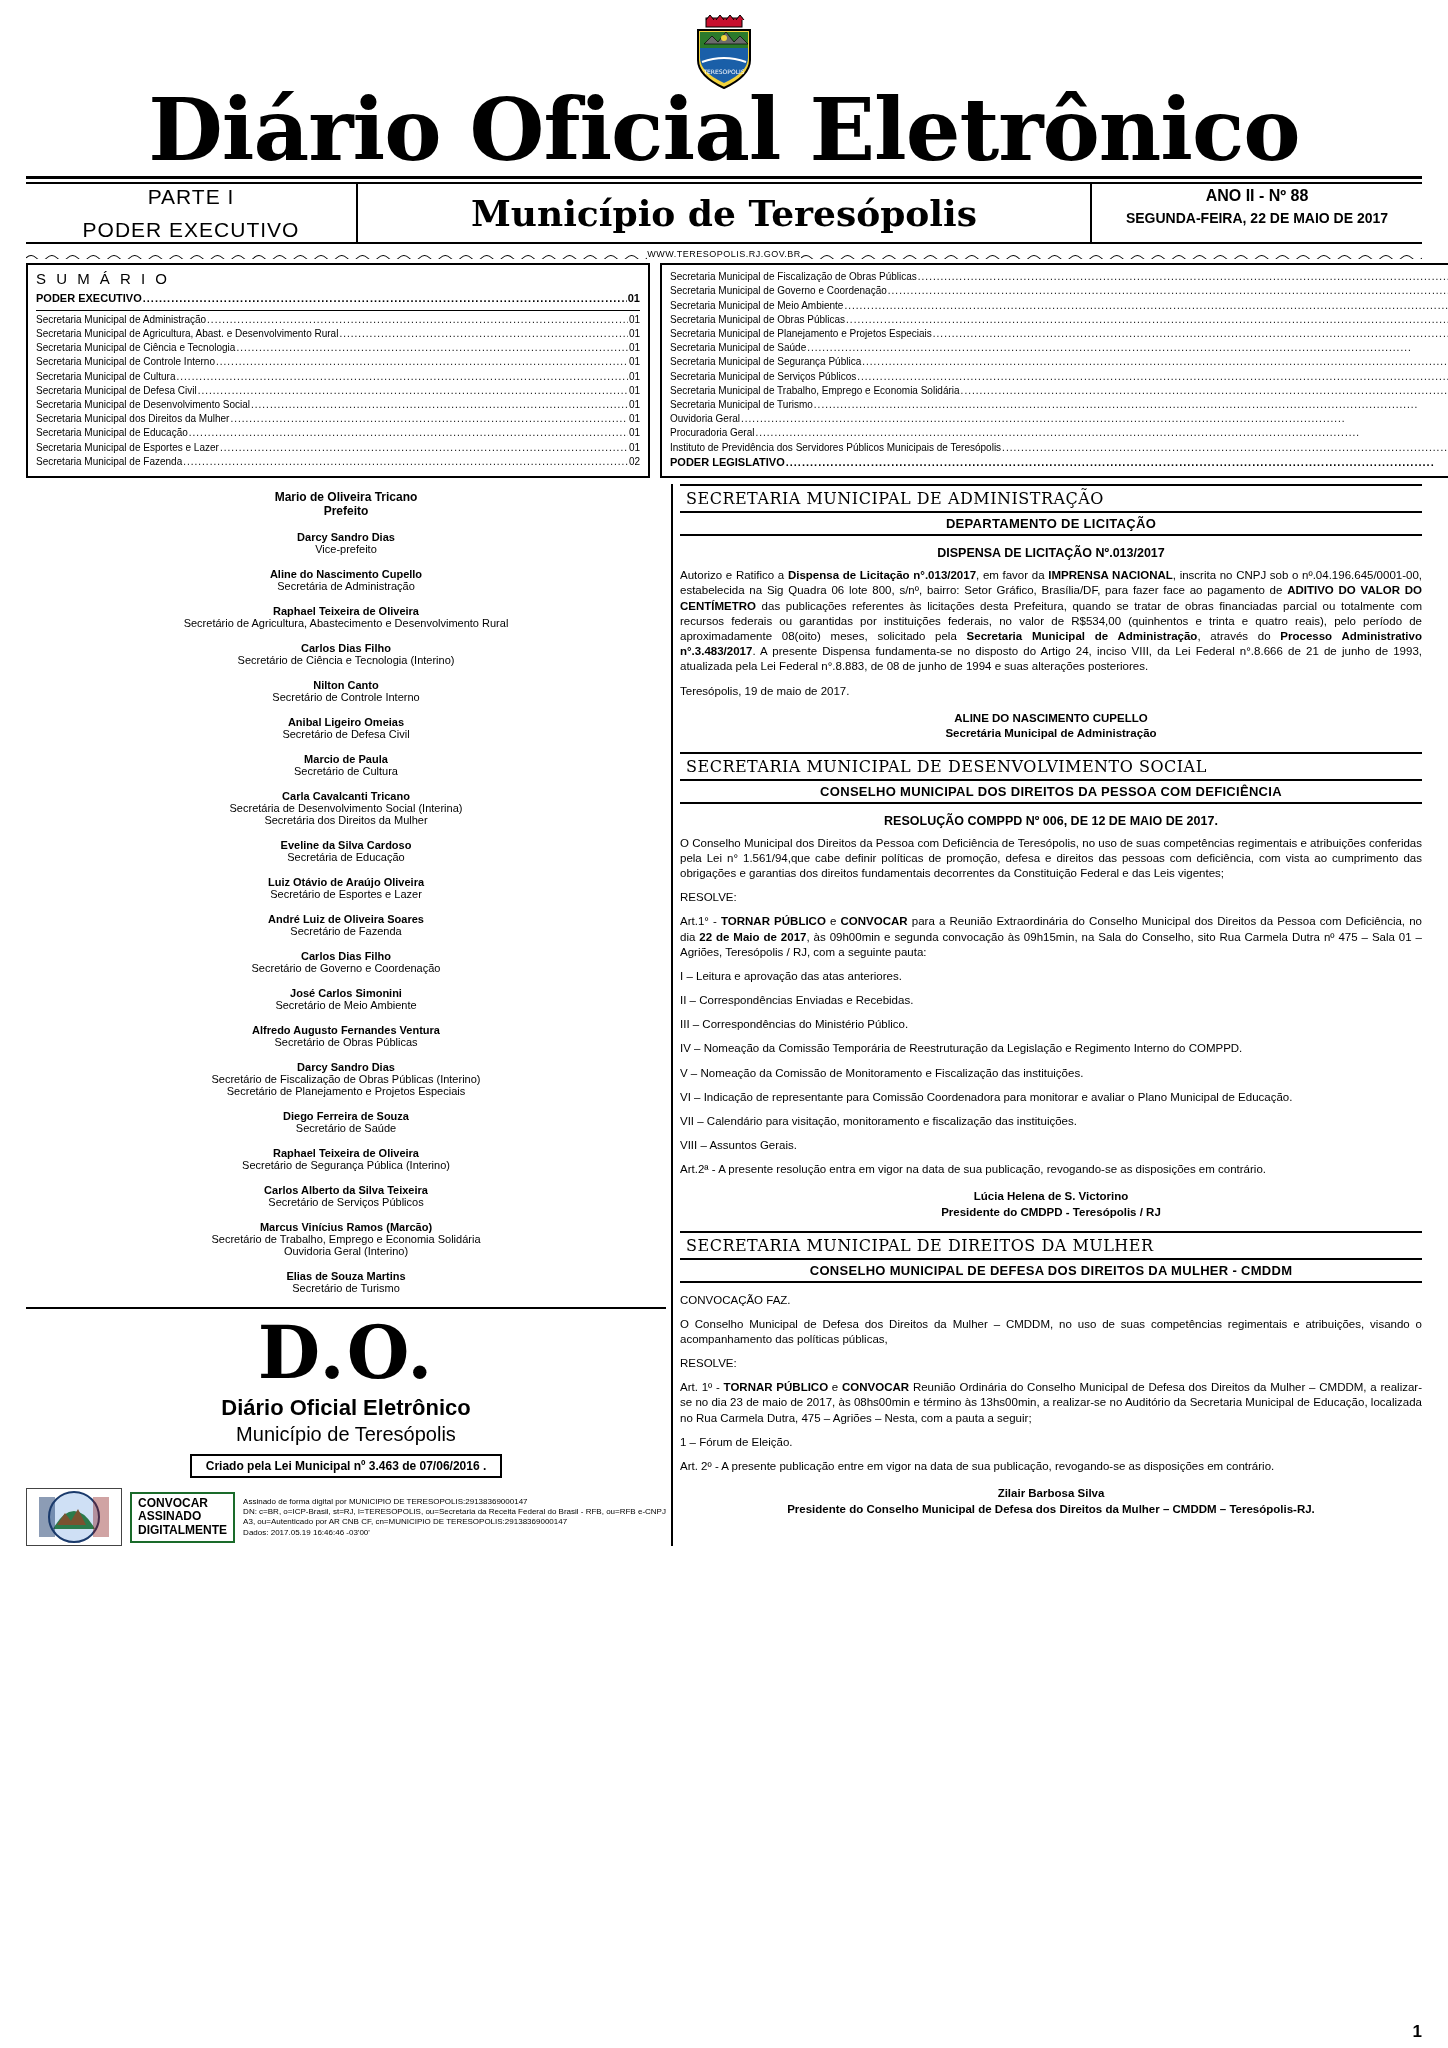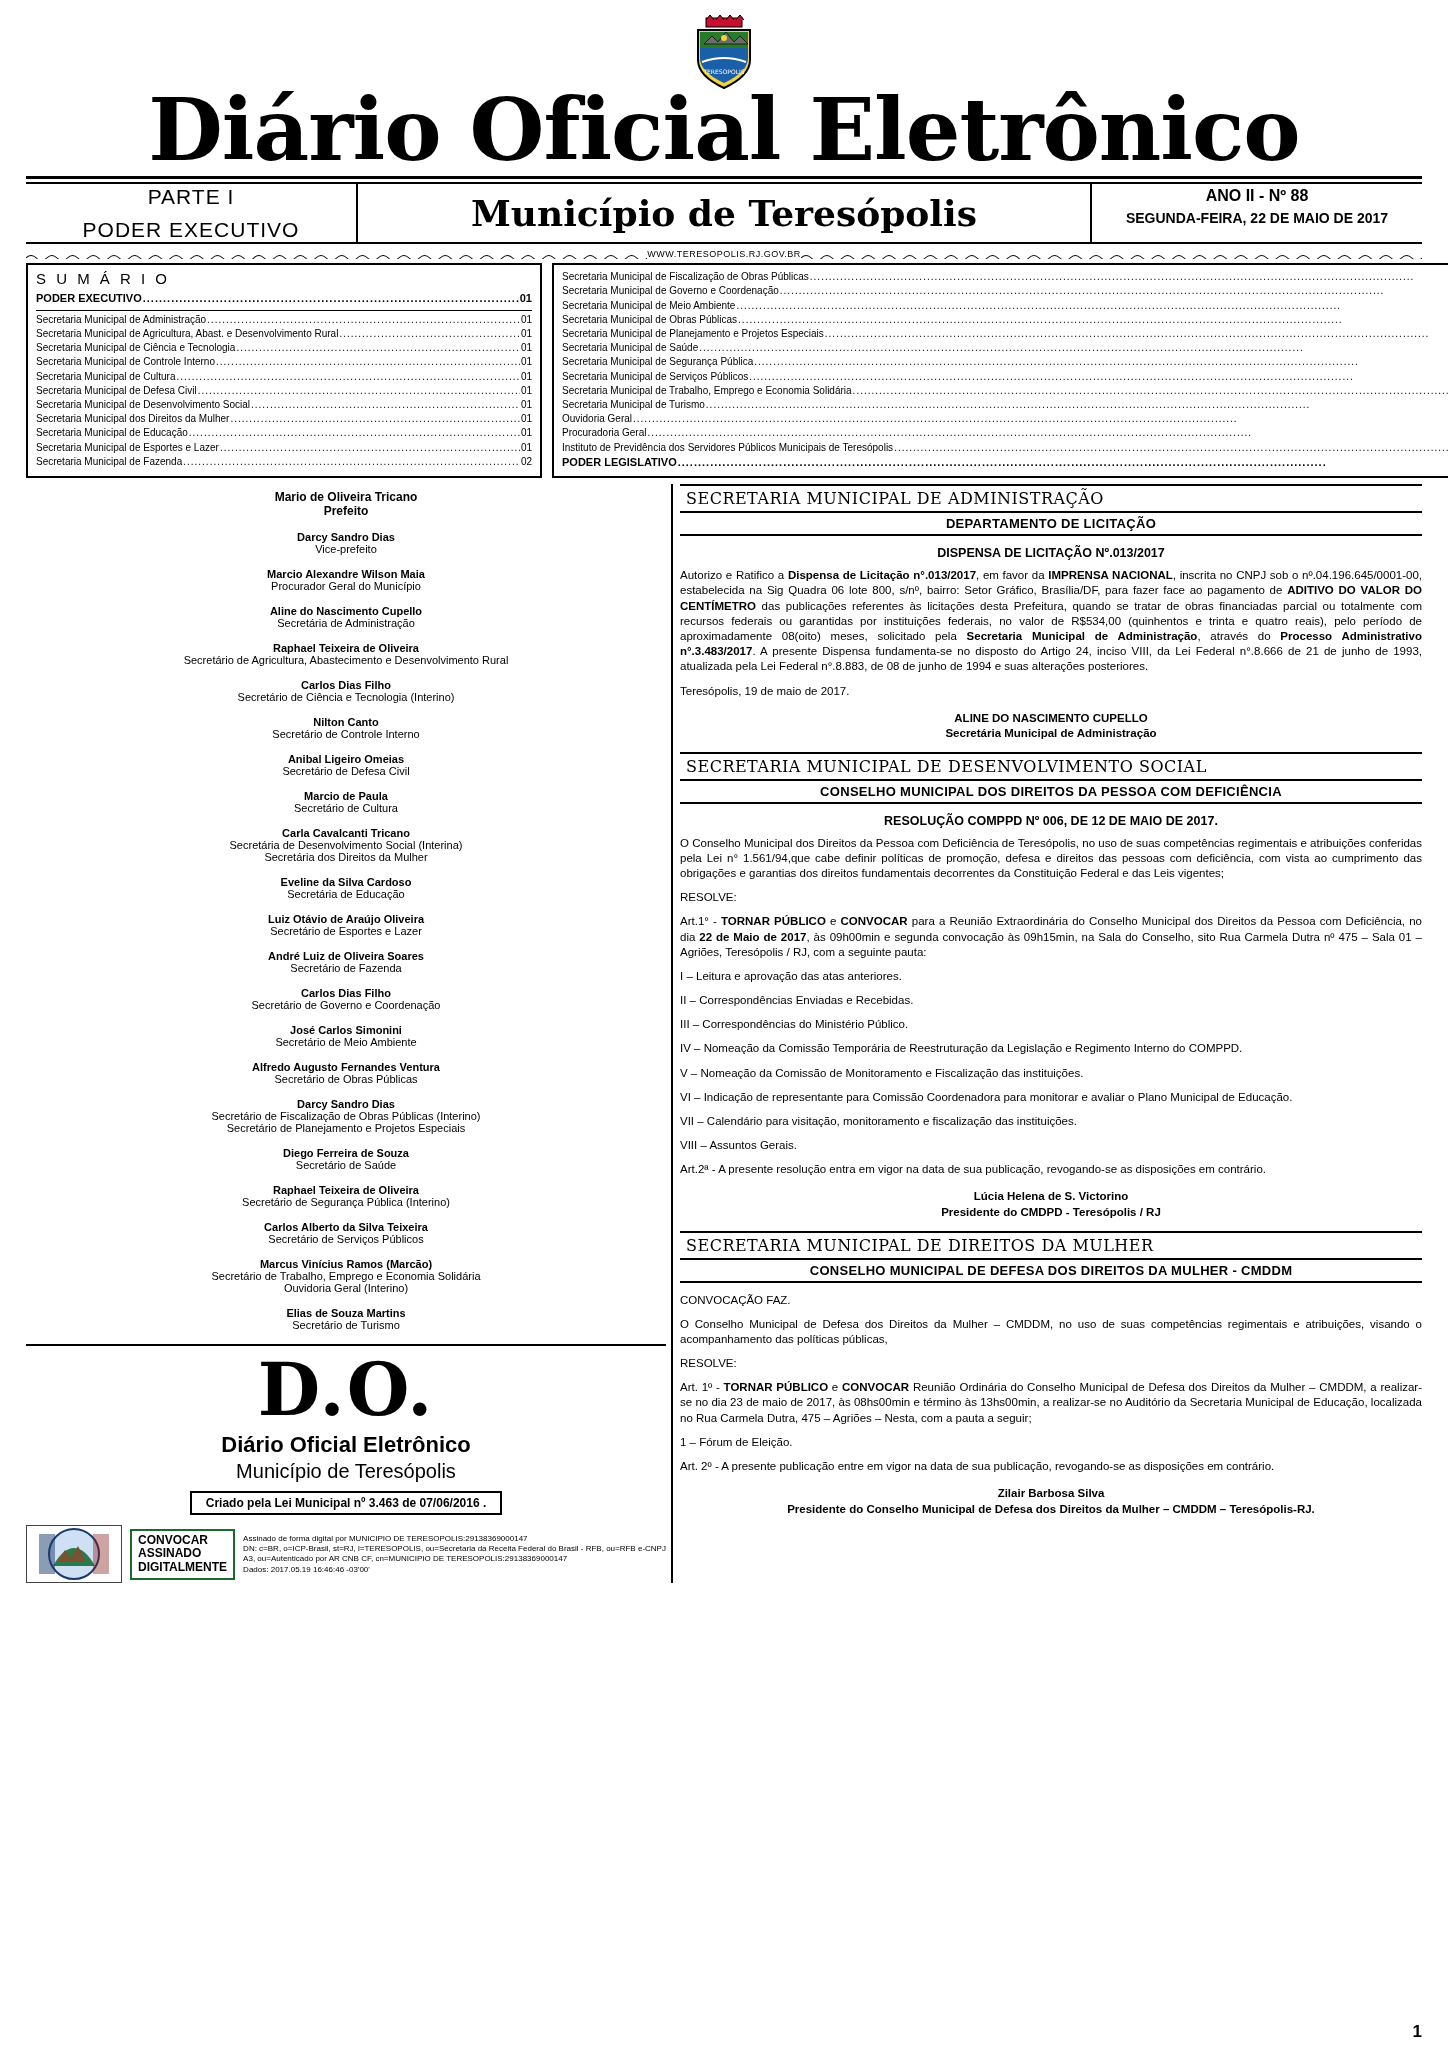--- a/index.html
+++ b/index.html
@@ -41,21 +41,21 @@
   .mb-right .ano { font-weight:bold; font-size:16px;}
   .mb-right .data { font-weight:bold; font-size:14px;}
 
   .wave { display:flex; align-items:center; gap:0; margin:5px 0 4px 0; }
   .wave .squig { flex:1; height:10px; overflow:hidden; }
   .wave .site { font-size:9px; letter-spacing:0.5px; white-space:nowrap; }
 
   
   .sumario-wrap { display:flex; gap:10px; }
   .sum-box { border:2px solid #000; padding:5px 8px 6px 8px; }
-  .sum-left { width:516px; }
+  .sum-left { width:624px; }
   .sum-right { flex:1; }
   .sum-title { font-size:15px; letter-spacing:3px; margin-bottom:4px; }
   .sum-line { font-size:10px; line-height:1.42; display:flex; align-items:baseline; white-space:nowrap; overflow:hidden;}
   .sum-line .lbl { flex:0 0 auto; }
   .sum-line .dots { flex:1 1 auto; overflow:hidden; margin:0 1px; letter-spacing:1px; }
   .sum-line .pg { flex:0 0 auto; }
   .sum-line.bold { font-weight:bold; font-size:11px; }
   .sum-hr { border-top:1px solid #000; margin:3px 0 2px 0;}
 
   
@@ -291,24 +291,20 @@
       <div class="vdiv"></div>
 
       <div class="staff" id="staff-list">
           <div class="grp first">
             <div class="nm">Mario de Oliveira Tricano</div>
             <div class="rl" style="white-space: pre-line;">Prefeito</div>
           </div>
           <div class="grp">
             <div class="nm">Darcy Sandro Dias</div>
             <div class="rl" style="white-space: pre-line;">Vice-prefeito</div>
-          </div>
-          <div class="grp">
-            <div class="nm">Marcio Alexandre Wilson Maia</div>
-            <div class="rl" style="white-space: pre-line;">Procurador Geral do Município</div>
           </div>
           <div class="grp">
             <div class="nm">Aline do Nascimento Cupello</div>
             <div class="rl" style="white-space: pre-line;">Secretária de Administração</div>
           </div>
           <div class="grp">
             <div class="nm">Raphael Teixeira de Oliveira</div>
             <div class="rl" style="white-space: pre-line;">Secretário de Agricultura, Abastecimento e Desenvolvimento Rural</div>
           </div>
           <div class="grp">

